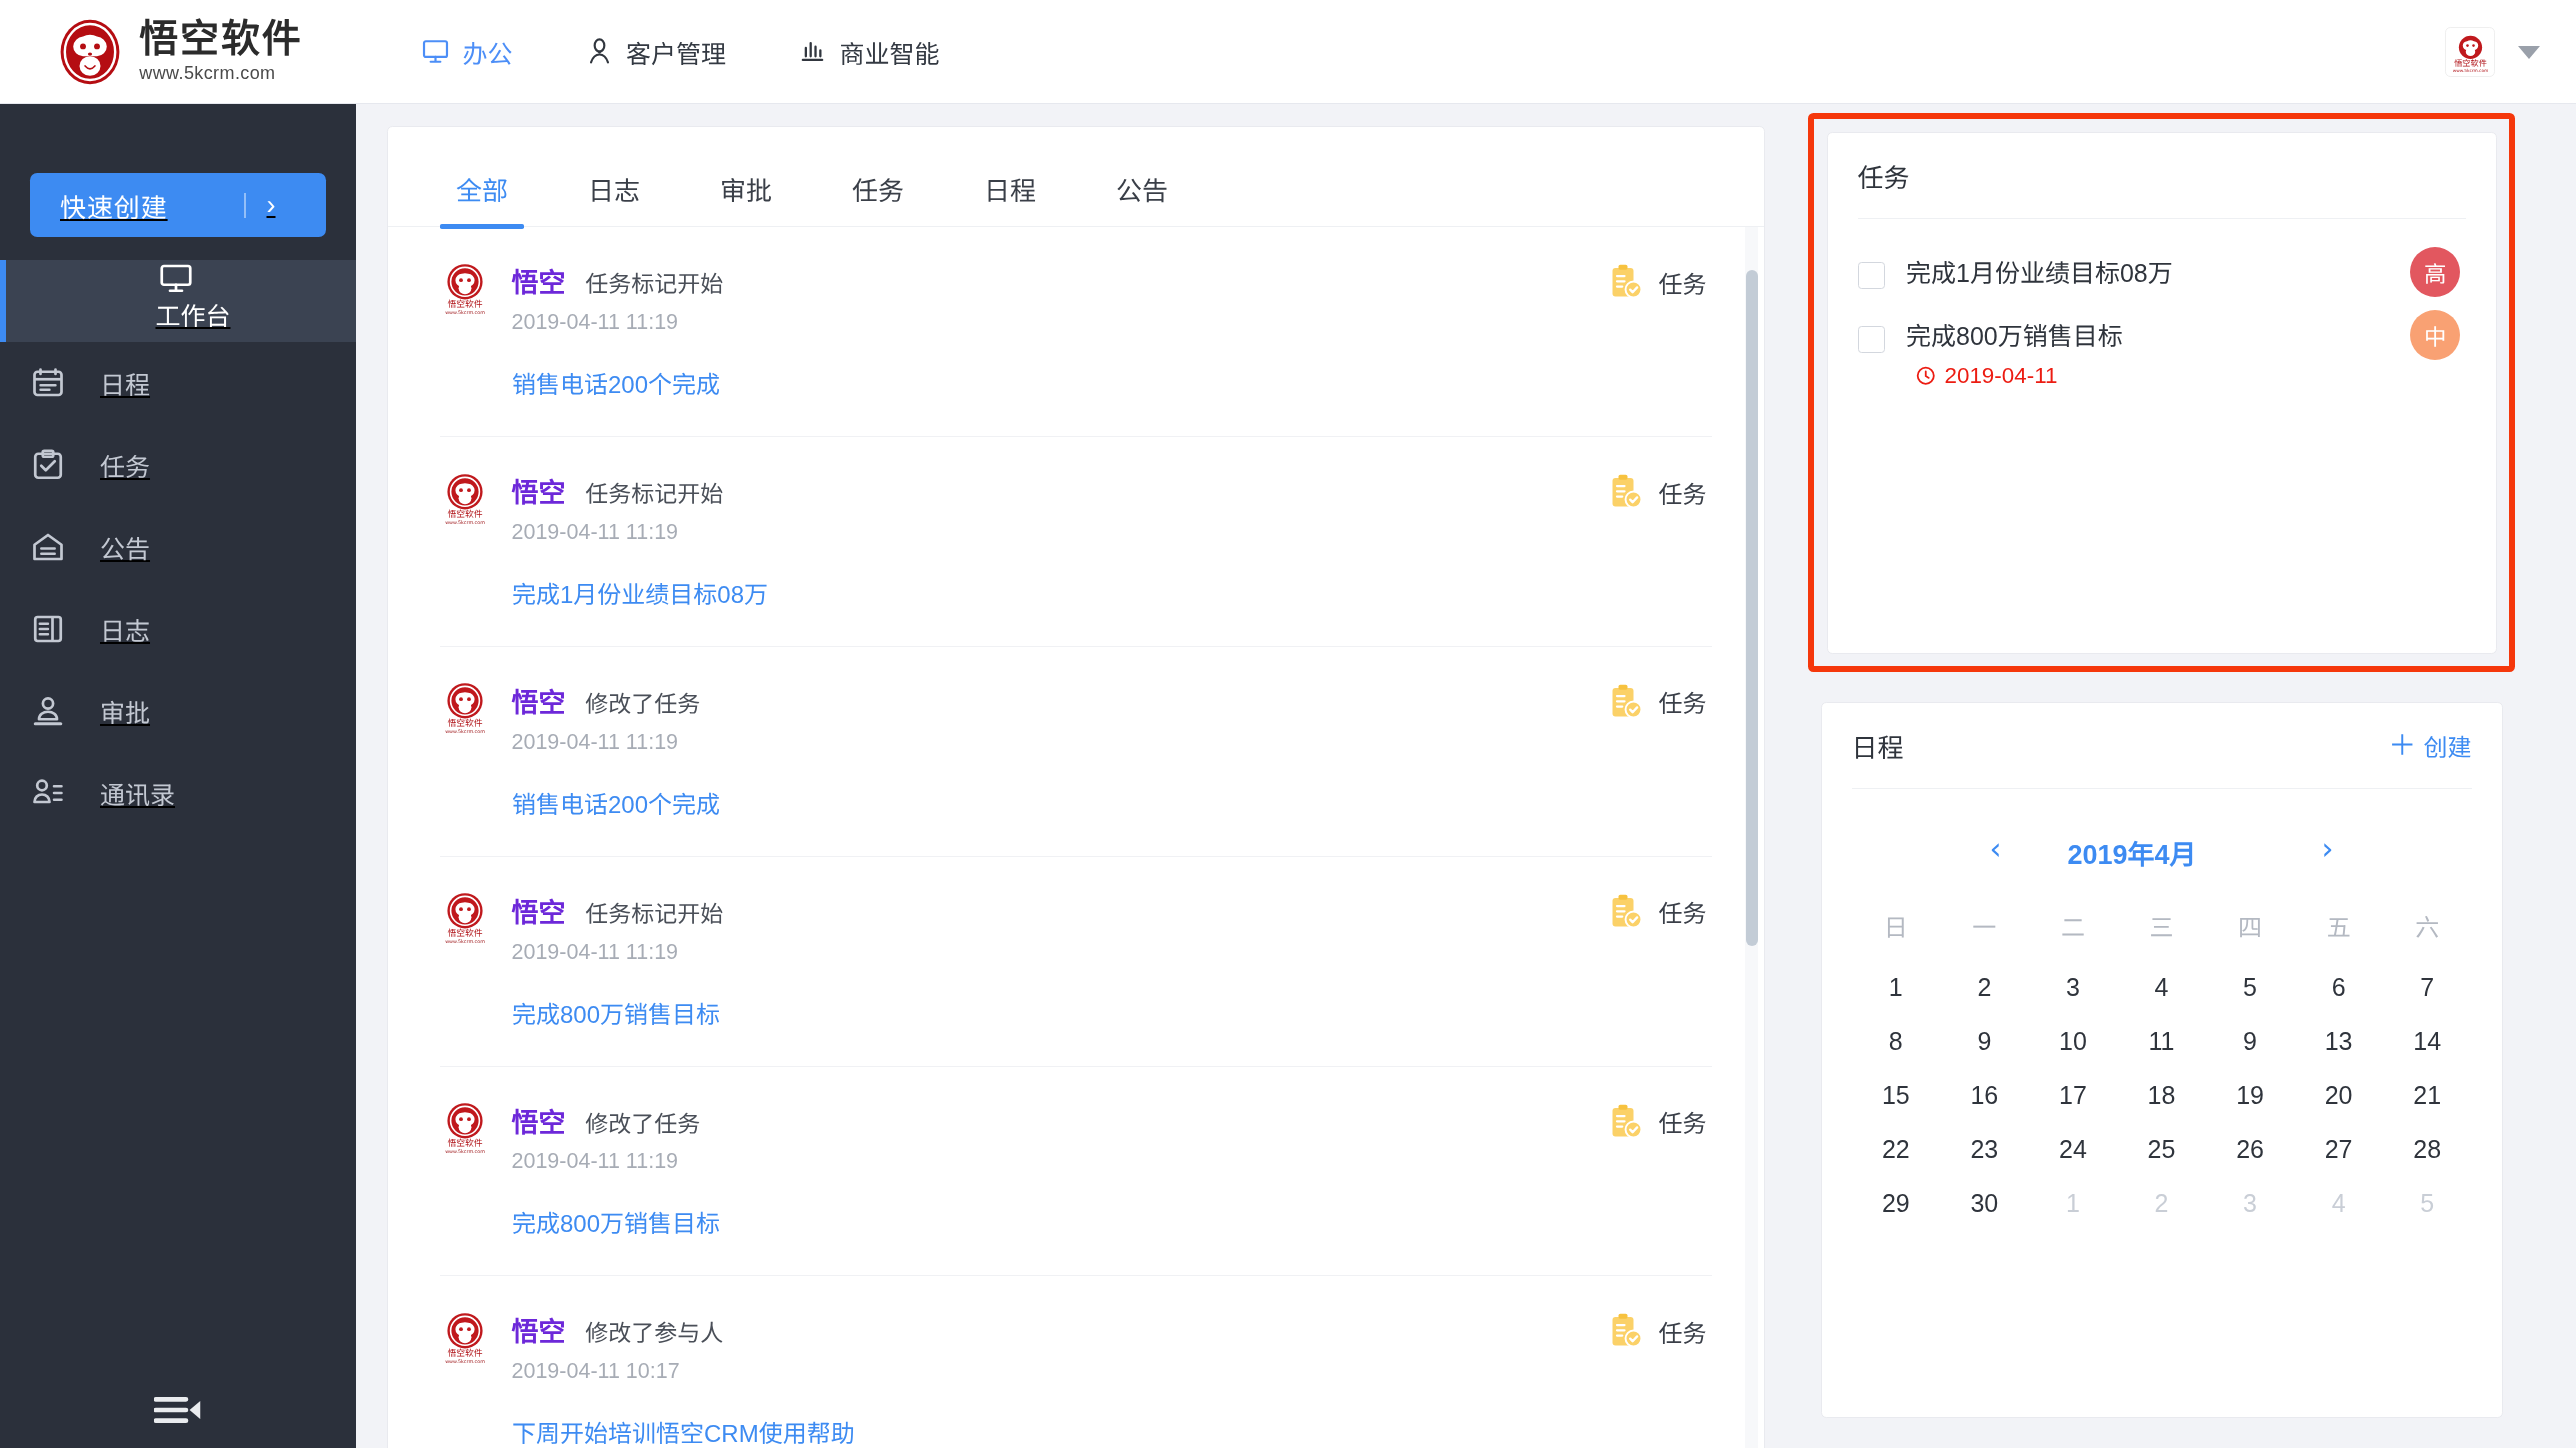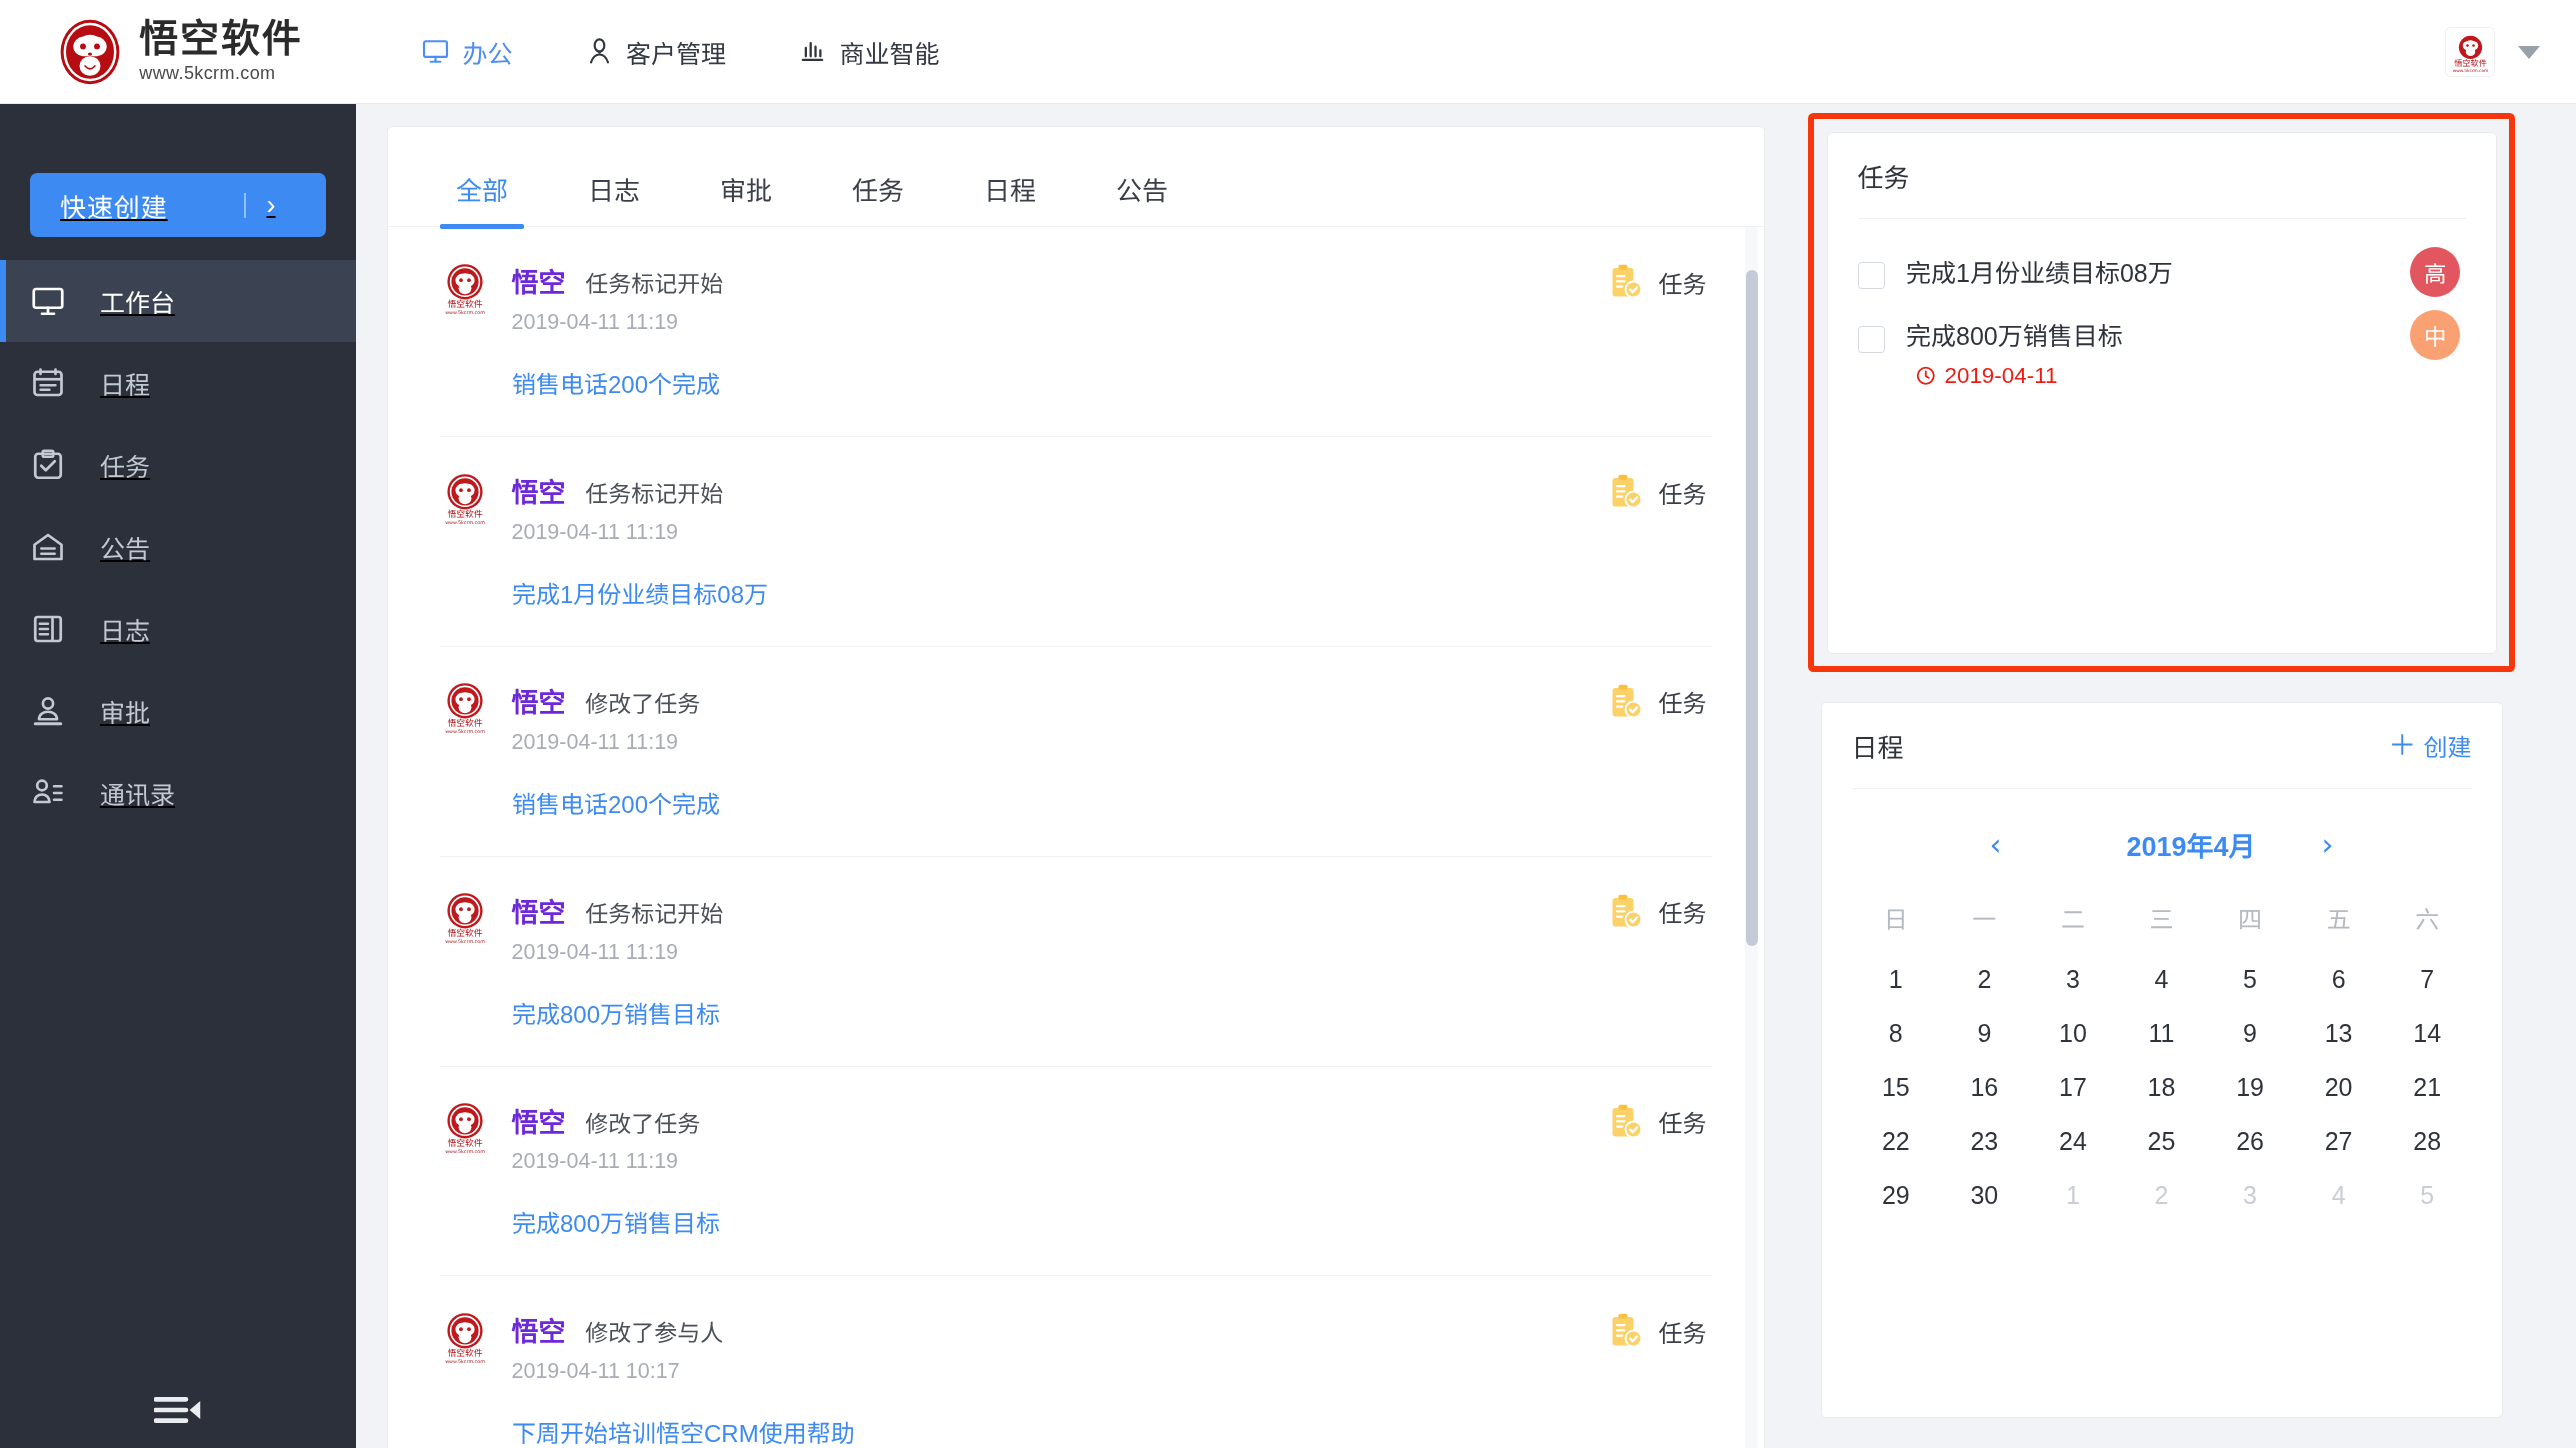--- a/index.html
+++ b/index.html
@@ -85,21 +85,21 @@
     font-size: 27px; line-height: 1;
   }
 
   .nav-list { margin-top: 23px; }
   .nav-item {
     height: 82px; display: flex; align-items: center;
     padding-left: 30px; cursor: pointer;
     color: #c3c8d2; font-size: 25px; position: relative;
   }
   .nav-item .nic { width: 36px; height: 36px; margin-right: 34px; flex: none; }
-  .nav-item.active { background: #3b4352; color: #ffffff; }
+  .nav-item.active { background: #3b4352; color: #ffffff; flex-direction: column; }
   .nav-item.active::before {
     content: ""; position: absolute; left: 0; top: 0;
     width: 6.3px; height: 100%; background: #3d8bf2;
   }
   .sidebar-collapse {
     position: absolute; left: 0; bottom: 19.7px;
     width: 356px; display: flex; justify-content: center;
     cursor: pointer;
   }
 
@@ -246,21 +246,21 @@
     display: flex; align-items: center; justify-content: center;
     gap: 54px;
   }
   .cal-arrow {
     font-size: 30px; color: #3d8bf2; cursor: pointer;
     width: 36px; text-align: center; line-height: 1;
     font-family: "DejaVu Sans", sans-serif;
   }
   .cal-month {
     font-size: 27px; color: #3d8bf2; font-weight: bold;
-    min-width: 188px; text-align: right;
+    min-width: 188px; text-align: left; margin-top: 8px;
   }
   .cal-grid {
     margin-top: 36px;
     display: grid; grid-template-columns: repeat(7, 1fr);
     row-gap: 25px; text-align: center;
   }
   .cal-dow { font-size: 24px; color: #b4b9c2; padding-bottom: 5.4px; }
   .cal-day { font-size: 25px; color: #2f343c; cursor: pointer; }
   .cal-day.out { color: #c9ced6; }
 </style>

